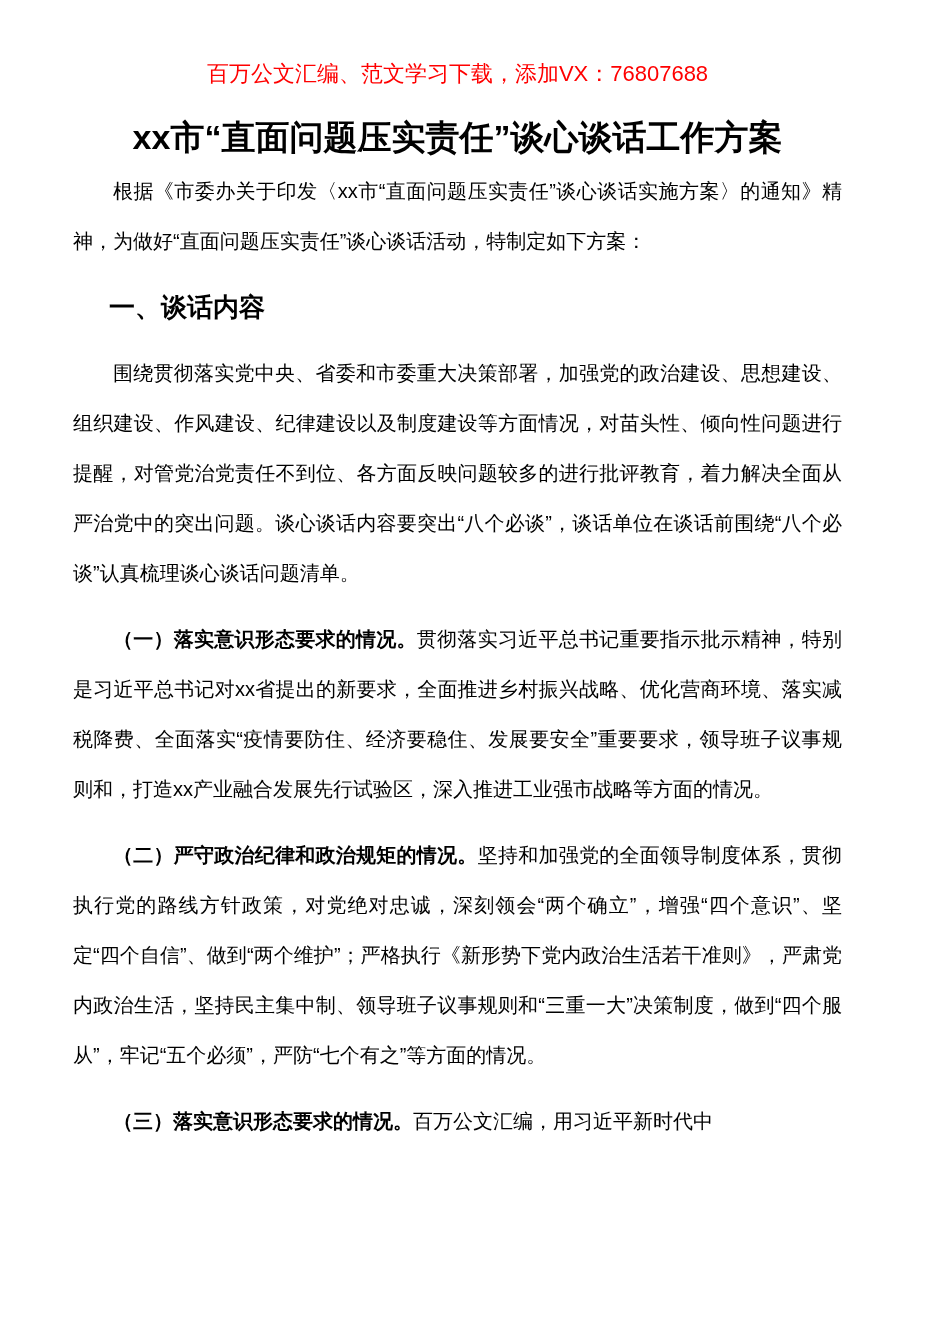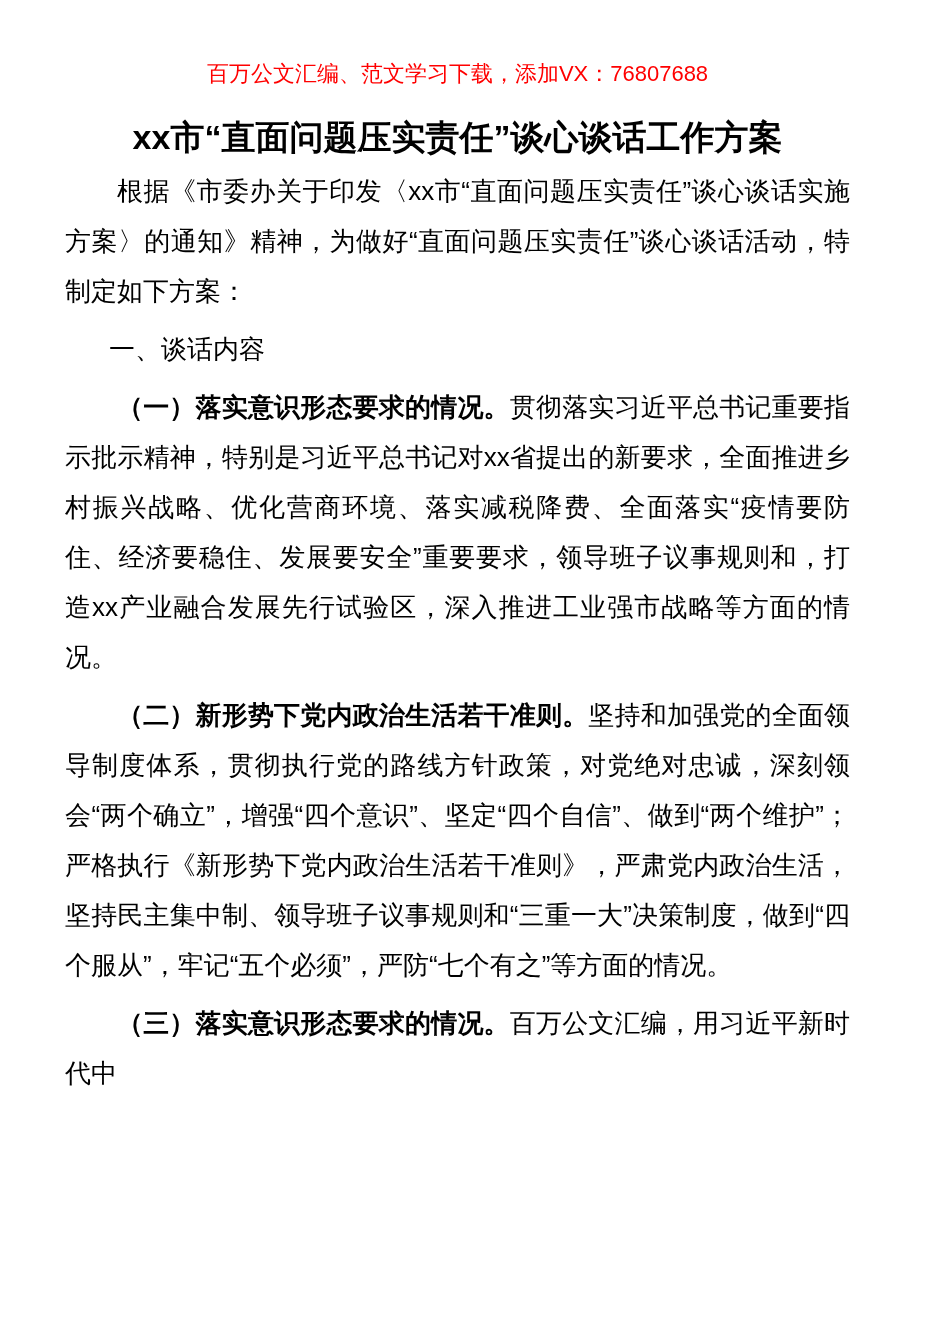--- a/index.html
+++ b/index.html
@@ -29,54 +29,55 @@
     font-weight: 400;
   }
   .title {
     text-align: center;
     font-size: 34px;
     line-height: 46px;
     font-weight: 700;
     margin: 24px 0 0 0;
   }
   .para {
-    font-size: 26px;
+    font-size: 20px;
     line-height: 50px;
     text-align: justify;
     text-indent: 2em;
-    margin: 8px;
+    margin: 16px;
     font-weight: 400;
   }
   .para:first-of-type {
     margin-top: 6px;
   }
   .heading {
     font-size: 26px;
     line-height: 50px;
     text-indent: 2em;
     margin: 0;
-    font-weight: 400;
+    font-weight: 700;
   }
   .lead {
     font-weight: 700;
   }
 </style>
 </head>
 <body>
 
 <div class="page">
 
   <div class="notice">百万公文汇编、范文学习下载，添加VX：76807688</div>
 
   <h1 class="title">xx市“直面问题压实责任”谈心谈话工作方案</h1>
 
   <p class="para">根据《市委办关于印发〈xx市“直面问题压实责任”谈心谈话实施方案〉的通知》精神，为做好“直面问题压实责任”谈心谈话活动，特制定如下方案：</p>
 
   <h2 class="heading">一、谈话内容</h2>
 
+  <p class="para">围绕贯彻落实党中央、省委和市委重大决策部署，加强党的政治建设、思想建设、组织建设、作风建设、纪律建设以及制度建设等方面情况，对苗头性、倾向性问题进行提醒，对管党治党责任不到位、各方面反映问题较多的进行批评教育，着力解决全面从严治党中的突出问题。谈心谈话内容要突出“八个必谈”，谈话单位在谈话前围绕“八个必谈”认真梳理谈心谈话问题清单。</p>
 
   <p class="para"><strong class="lead">（一）落实意识形态要求的情况。</strong><span>贯彻落实习近平总书记重要指示批示精神，特别是习近平总书记对xx省提出的新要求，全面推进乡村振兴战略、优化营商环境、落实减税降费、全面落实“疫情要防住、经济要稳住、发展要安全”重要要求，领导班子议事规则和，打造xx产业融合发展先行试验区，深入推进工业强市战略等方面的情况。</span></p>
 
-  <p class="para"><strong class="lead">（二）新形势下党内政治生活若干准则。</strong><span>坚持和加强党的全面领导制度体系，贯彻执行党的路线方针政策，对党绝对忠诚，深刻领会“两个确立”，增强“四个意识”、坚定“四个自信”、做到“两个维护”；严格执行《新形势下党内政治生活若干准则》，严肃党内政治生活，坚持民主集中制、领导班子议事规则和“三重一大”决策制度，做到“四个服从”，牢记“五个必须”，严防“七个有之”等方面的情况。</span></p>
+  <p class="para"><strong class="lead">（二）严守政治纪律和政治规矩的情况。</strong><span>坚持和加强党的全面领导制度体系，贯彻执行党的路线方针政策，对党绝对忠诚，深刻领会“两个确立”，增强“四个意识”、坚定“四个自信”、做到“两个维护”；严格执行《新形势下党内政治生活若干准则》，严肃党内政治生活，坚持民主集中制、领导班子议事规则和“三重一大”决策制度，做到“四个服从”，牢记“五个必须”，严防“七个有之”等方面的情况。</span></p>
 
   <p class="para"><strong class="lead">（三）落实意识形态要求的情况。</strong><span>百万公文汇编，用习近平新时代中</span></p>
 
 </div>
 
 </body></html>

